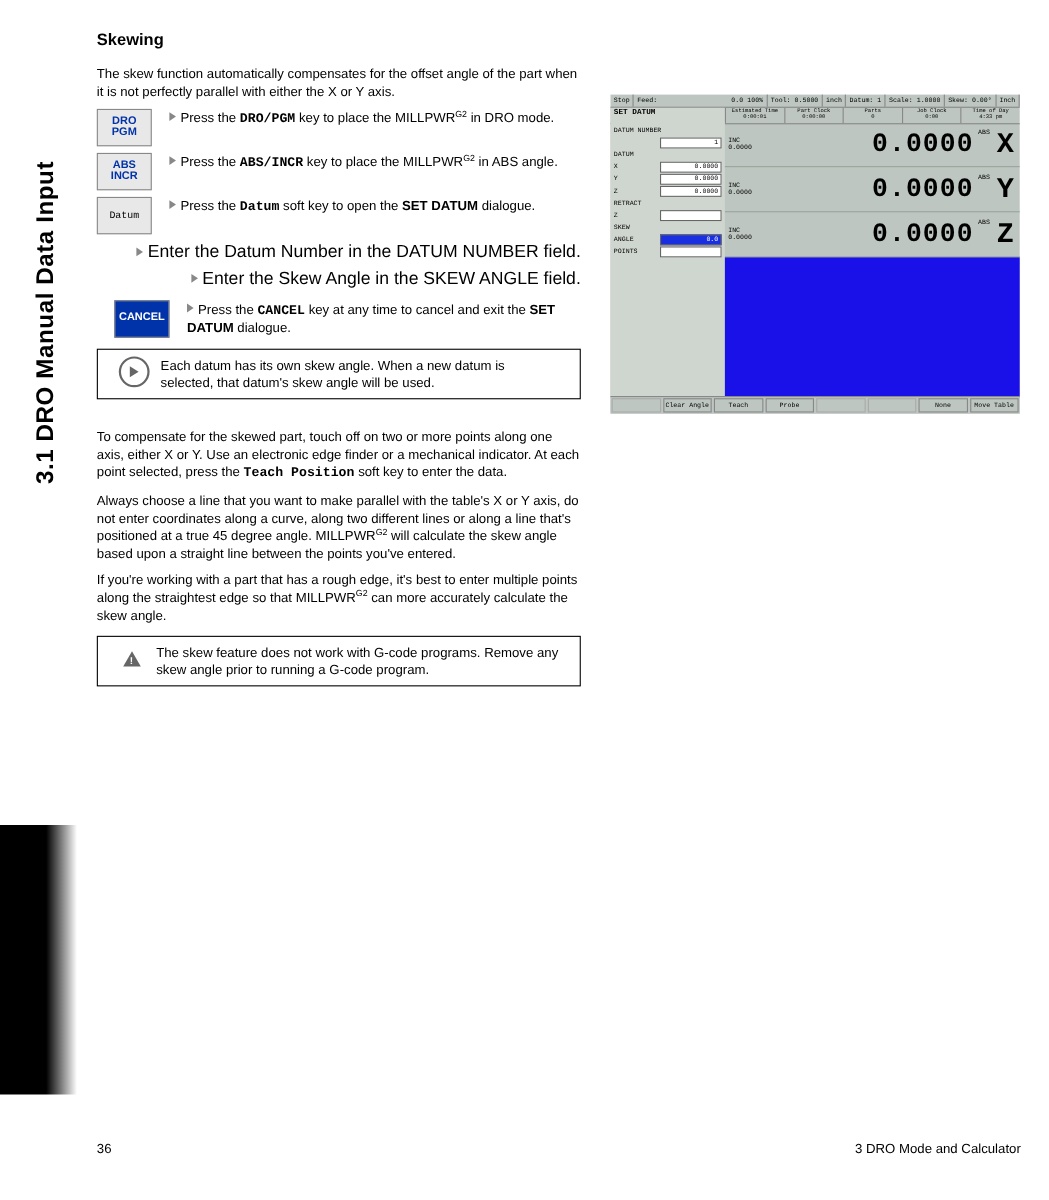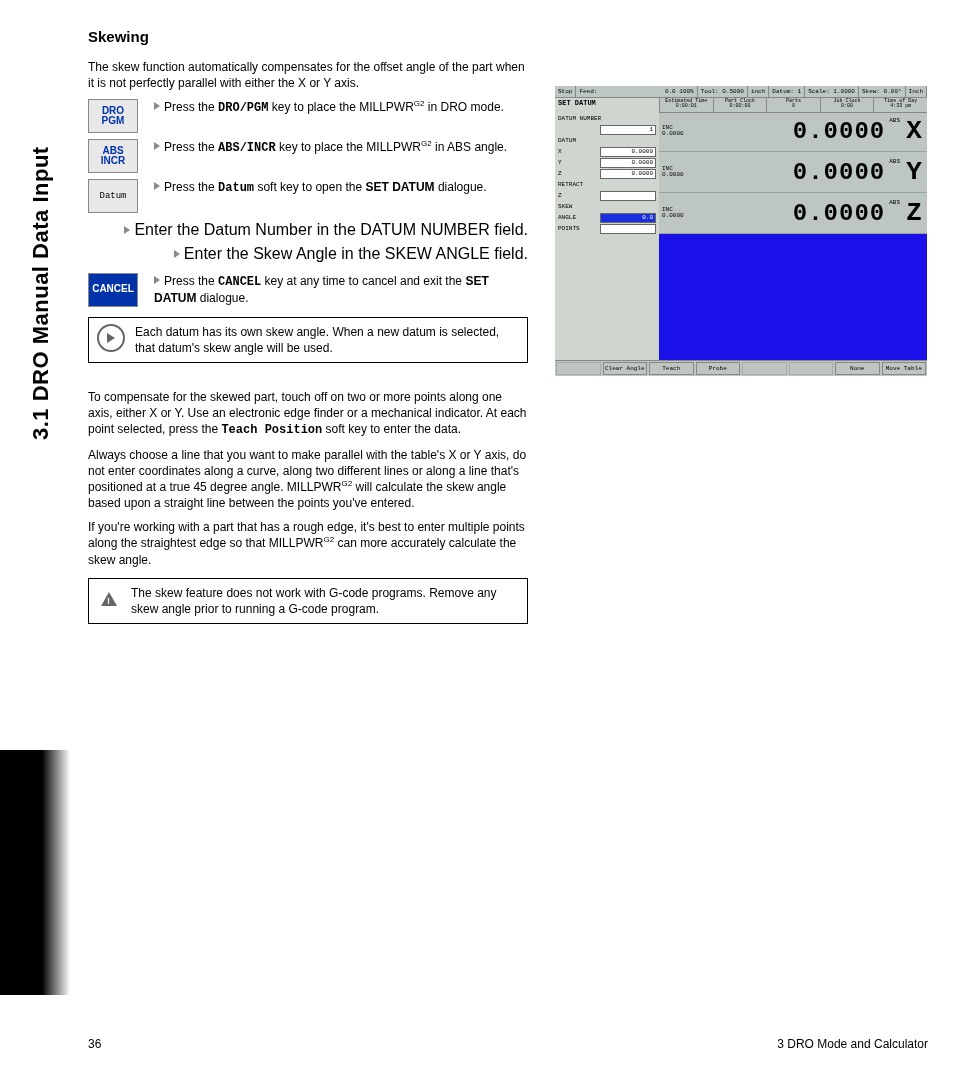--- a/index.html
+++ b/index.html
@@ -111,21 +111,21 @@
     font-family: "Courier New", monospace;
     font-weight: bold;
     font-size: 12px;
   }
   sup { font-size: 8px; vertical-align: super; }
   .note-box {
     border: 1px solid #000;
     margin: 10px 0 14px 0;
     display: flex;
     align-items: flex-start;
-    padding: 6px 8px;
+    padding: 6px 19px;
     font-size: 12px;
     line-height: 1.35;
   }
   .note-icon {
     width: 24px;
     height: 24px;
     border: 2px solid #666;
     border-radius: 50%;
     margin-right: 10px;
     flex-shrink: 0;
@@ -349,21 +349,21 @@
       <span>Datum</span>
     </div>
     <div class="step-text">
       <span class="tri"></span><span>Press the </span><span class="cond">Datum</span><span> soft key to open the </span><b>SET DATUM</b><span> dialogue.</span>
     </div>
   </div>
 
   <div class="bullet-line"><span class="tri"></span><span>Enter the Datum Number in the DATUM NUMBER field.</span></div>
   <div class="bullet-line"><span class="tri"></span><span>Enter the Skew Angle in the SKEW ANGLE field.</span></div>
 
-  <div class="step-row" style="margin-top:8px;">
+  <div class="step-row" style="margin-top:8px;margin-left:16px;">
     <div class="key-btn cancel">
       <span>CANCEL</span>
     </div>
     <div class="step-text">
       <span class="tri"></span><span>Press the </span><span class="cond">CANCEL</span><span> key at any time to cancel and exit the </span><b>SET DATUM</b><span> dialogue.</span>
     </div>
   </div>
 
   <div class="note-box">
     <div class="note-icon">

